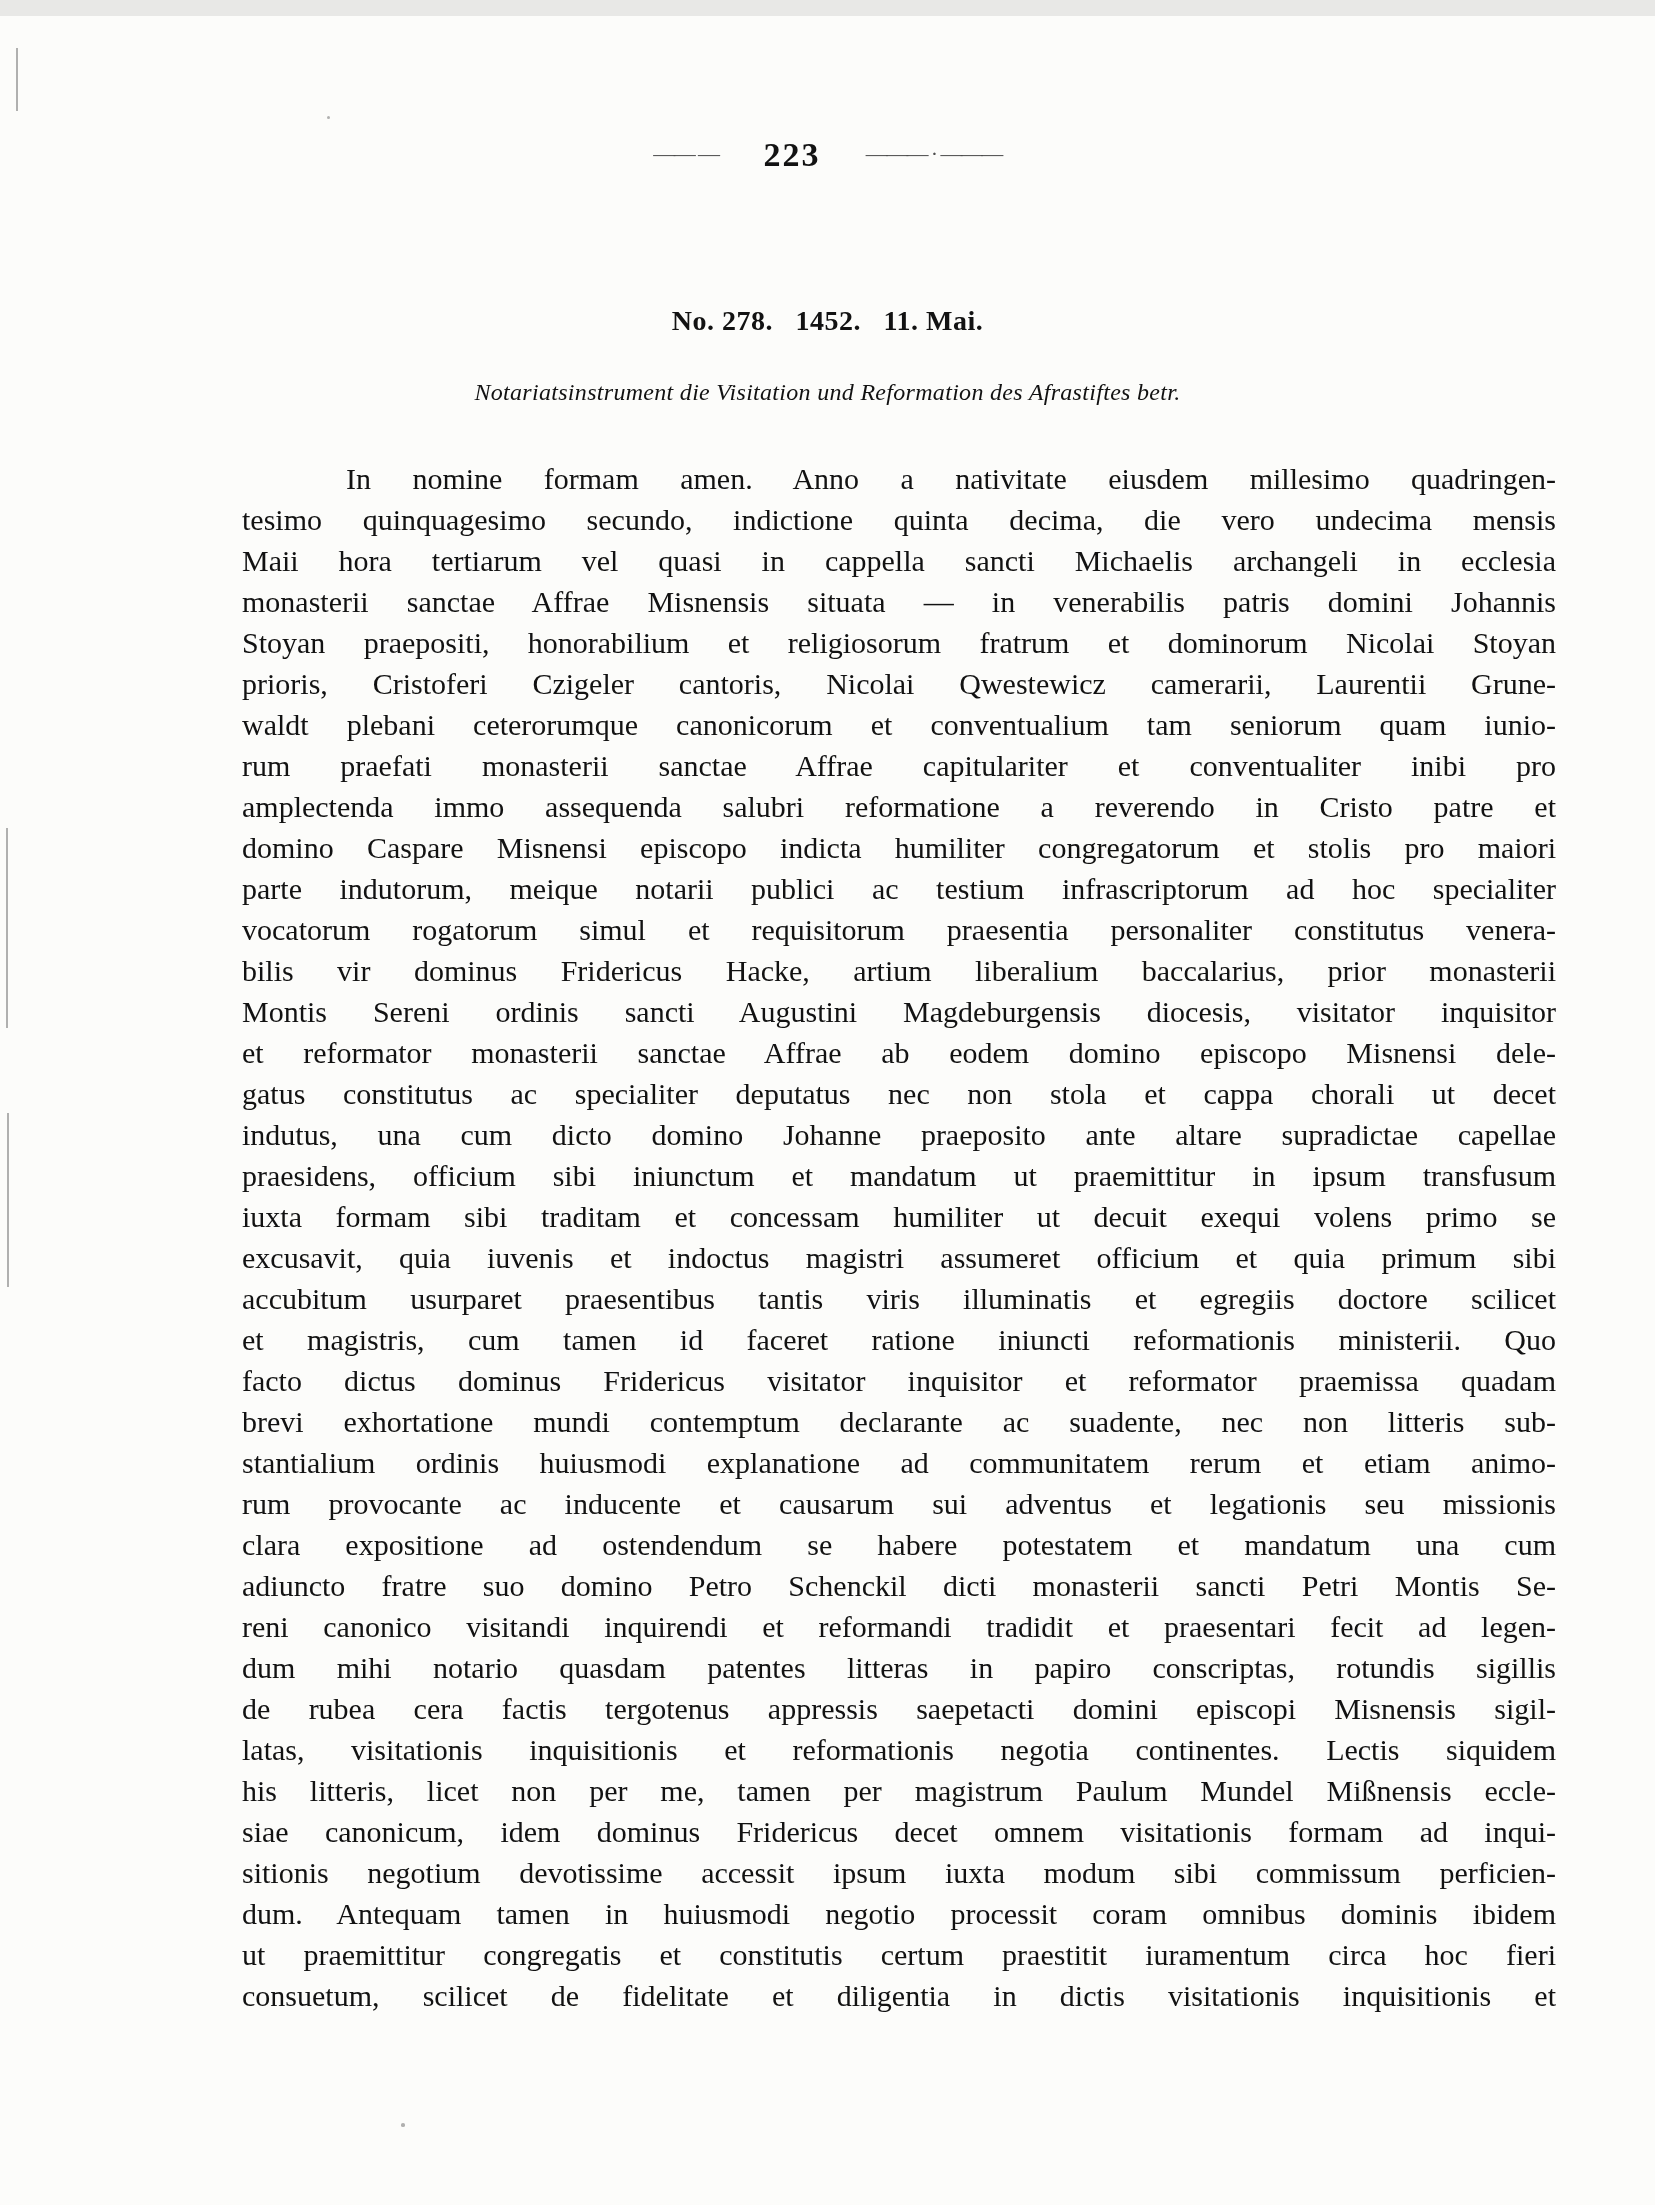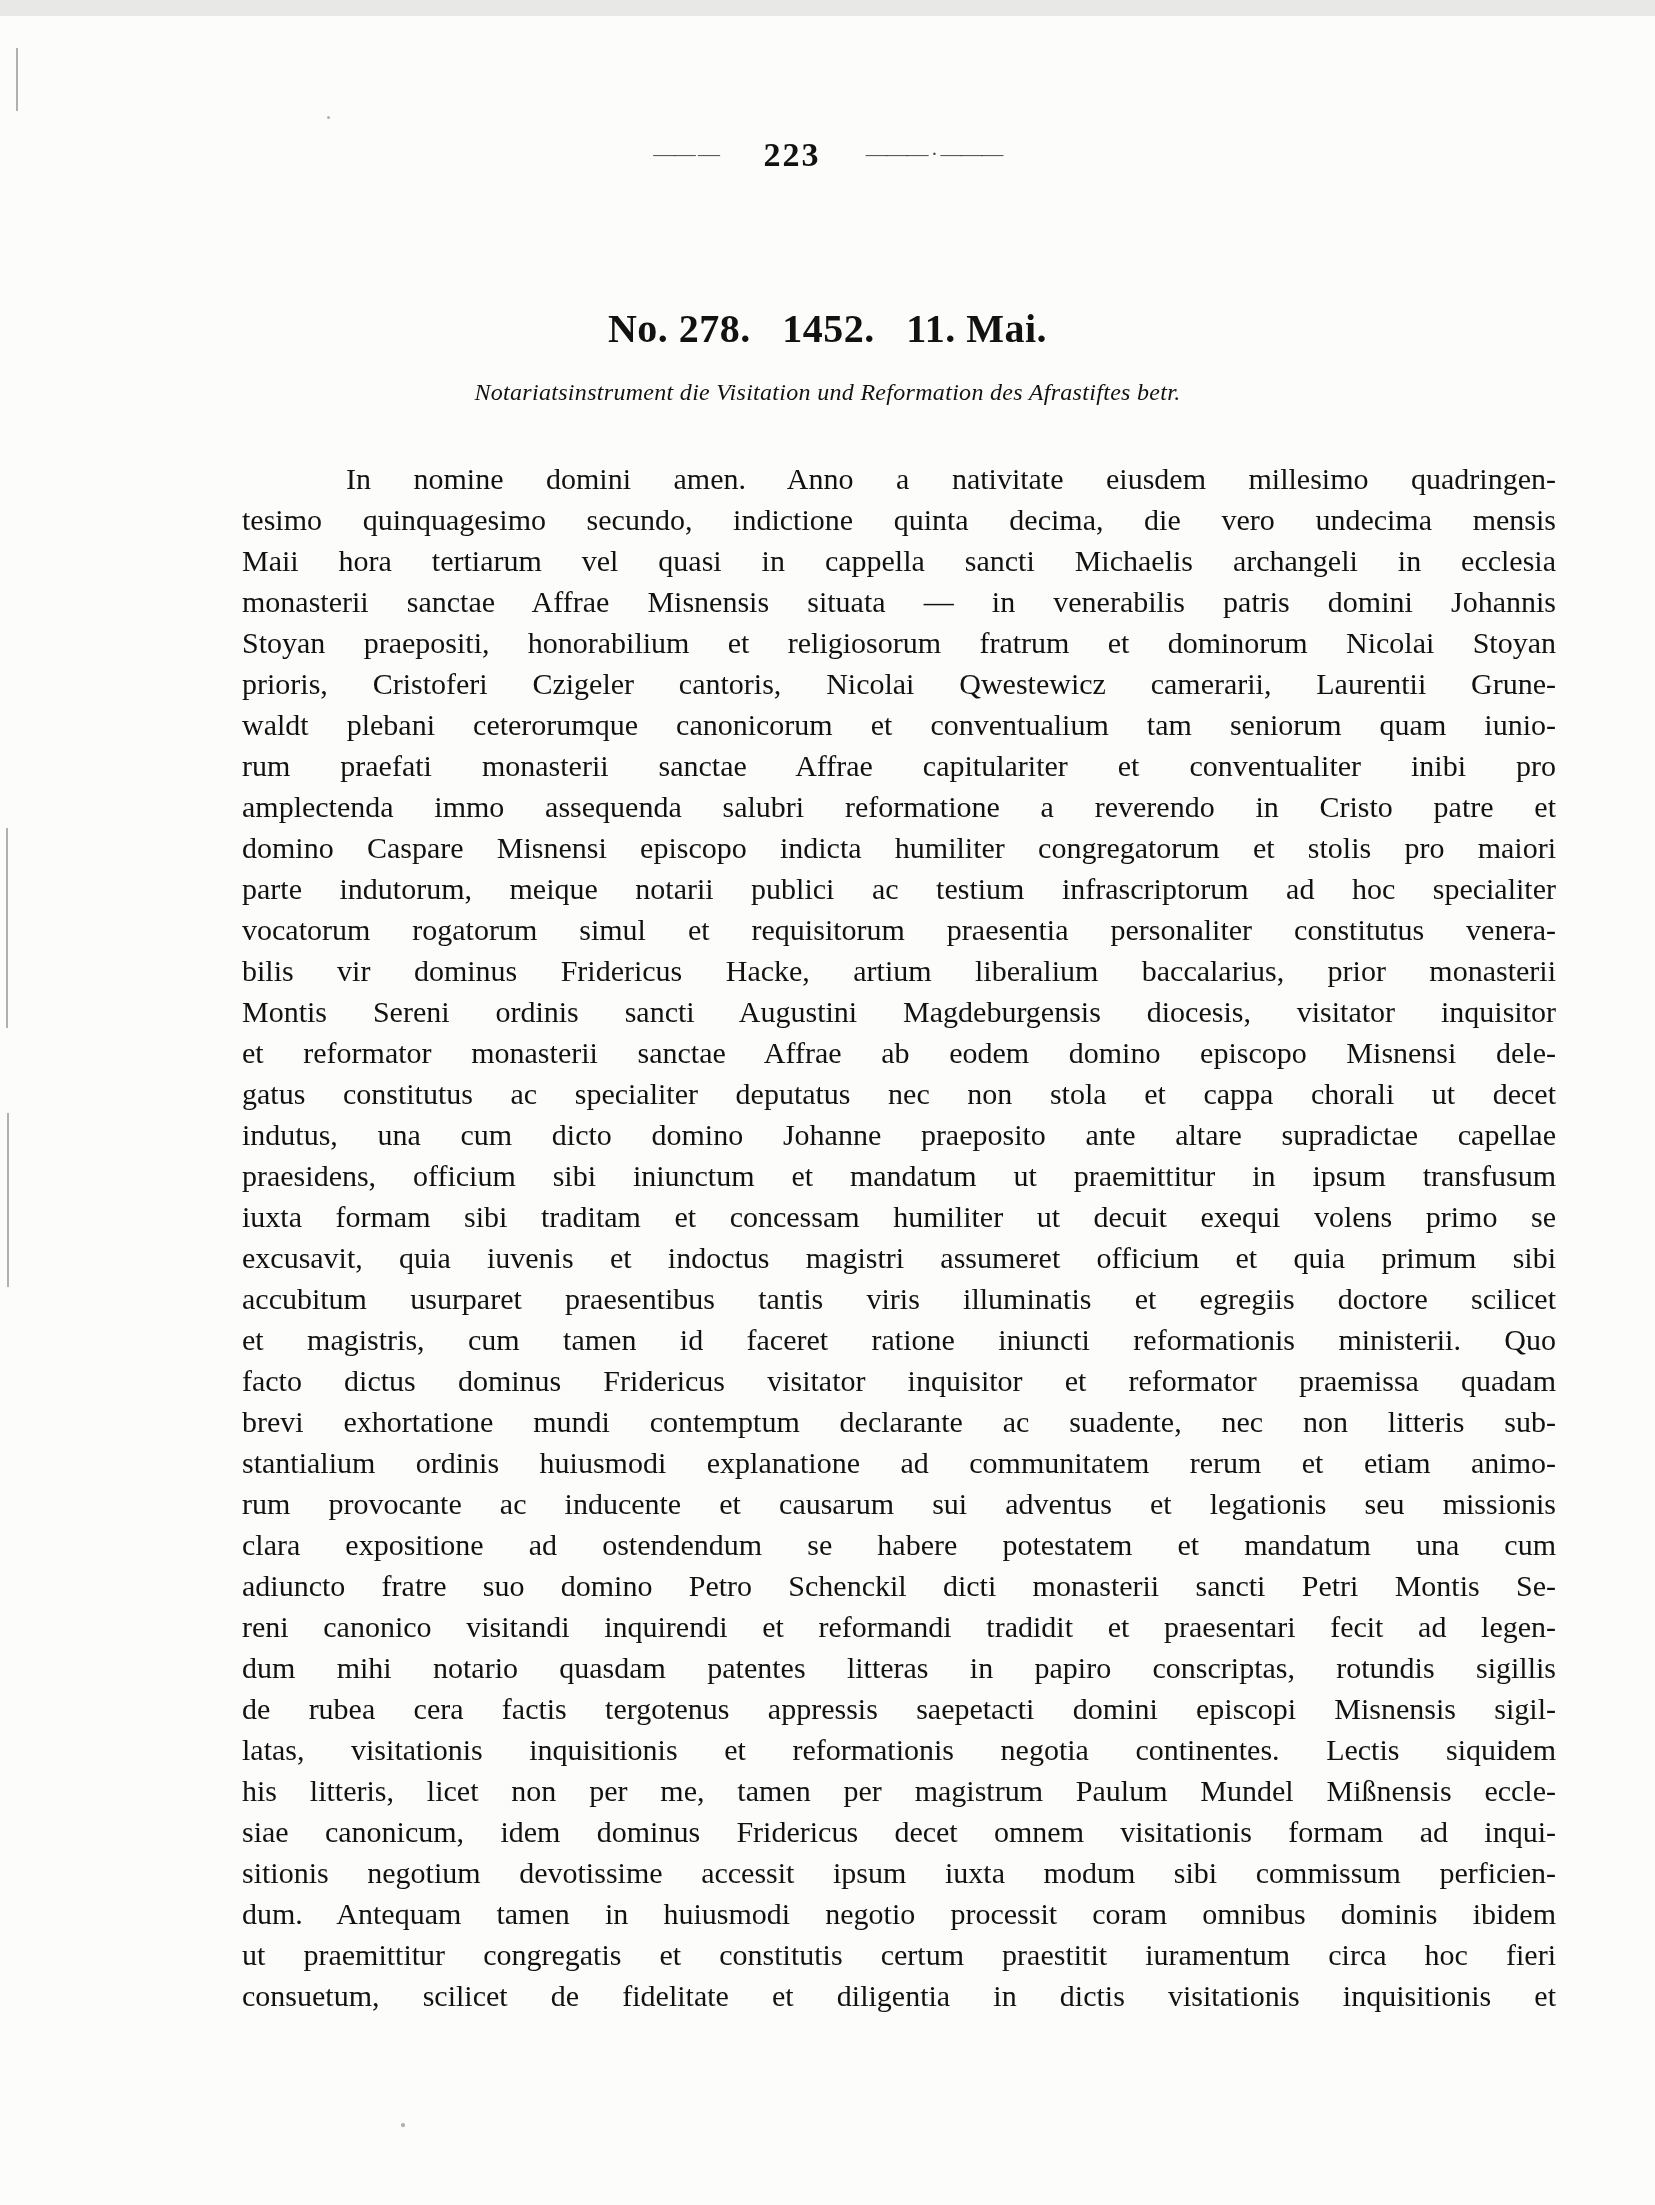--- a/index.html
+++ b/index.html
@@ -39,21 +39,21 @@
   }
   .pagehead .rule.left  { margin-right: 45px; }
   .pagehead .rule.right { margin-left: 45px; }
   
   .doc-title {
     position: absolute;
     top: 289px;
     left: 0;
     width: 100%;
     text-align: center;
-    font-size: 40px;
+    font-size: 28px;
     font-weight: bold;
     white-space: pre-wrap;
     letter-spacing: 0.5px;
   }
   .doc-subtitle {
     position: absolute;
     top: 363px;
     left: 0;
     width: 100%;
     text-align: center;
@@ -102,21 +102,21 @@
   <div class="artifact v3"></div>
   <div class="artifact d1"></div>
   <div class="artifact d2"></div>
 
   <div class="pagehead"><span class="rule left">—— —</span><span>223</span><span class="rule right">——— · ———</span></div>
 
   <div class="doc-title">No. 278.   1452.   11. Mai.</div>
   <div class="doc-subtitle">Notariatsinstrument die Visitation und Reformation des Afrastiftes betr.</div>
 
   <div class="body-text">
-      <div class="line indent">In nomine domini amen.  Anno a nativitate eiusdem millesimo quadringen-</div>
+      <div class="line indent">In nomine formam amen.  Anno a nativitate eiusdem millesimo quadringen-</div>
       <div class="line">tesimo quinquagesimo secundo, indictione quinta decima, die vero undecima mensis</div>
       <div class="line">Maii hora tertiarum vel quasi in cappella sancti Michaelis archangeli in ecclesia</div>
       <div class="line">monasterii sanctae Affrae Misnensis situata — in venerabilis patris domini Johannis</div>
       <div class="line">Stoyan praepositi, honorabilium et religiosorum fratrum et dominorum Nicolai Stoyan</div>
       <div class="line">prioris, Cristoferi Czigeler cantoris, Nicolai Qwestewicz camerarii, Laurentii Grune-</div>
       <div class="line">waldt plebani ceterorumque canonicorum et conventualium tam seniorum quam iunio-</div>
       <div class="line">rum praefati monasterii sanctae Affrae capitulariter et conventualiter inibi pro</div>
       <div class="line">amplectenda immo assequenda salubri reformatione a reverendo in Cristo patre et</div>
       <div class="line">domino Caspare Misnensi episcopo indicta humiliter congregatorum et stolis pro maiori</div>
       <div class="line">parte indutorum, meique notarii publici ac testium infrascriptorum ad hoc specialiter</div>

